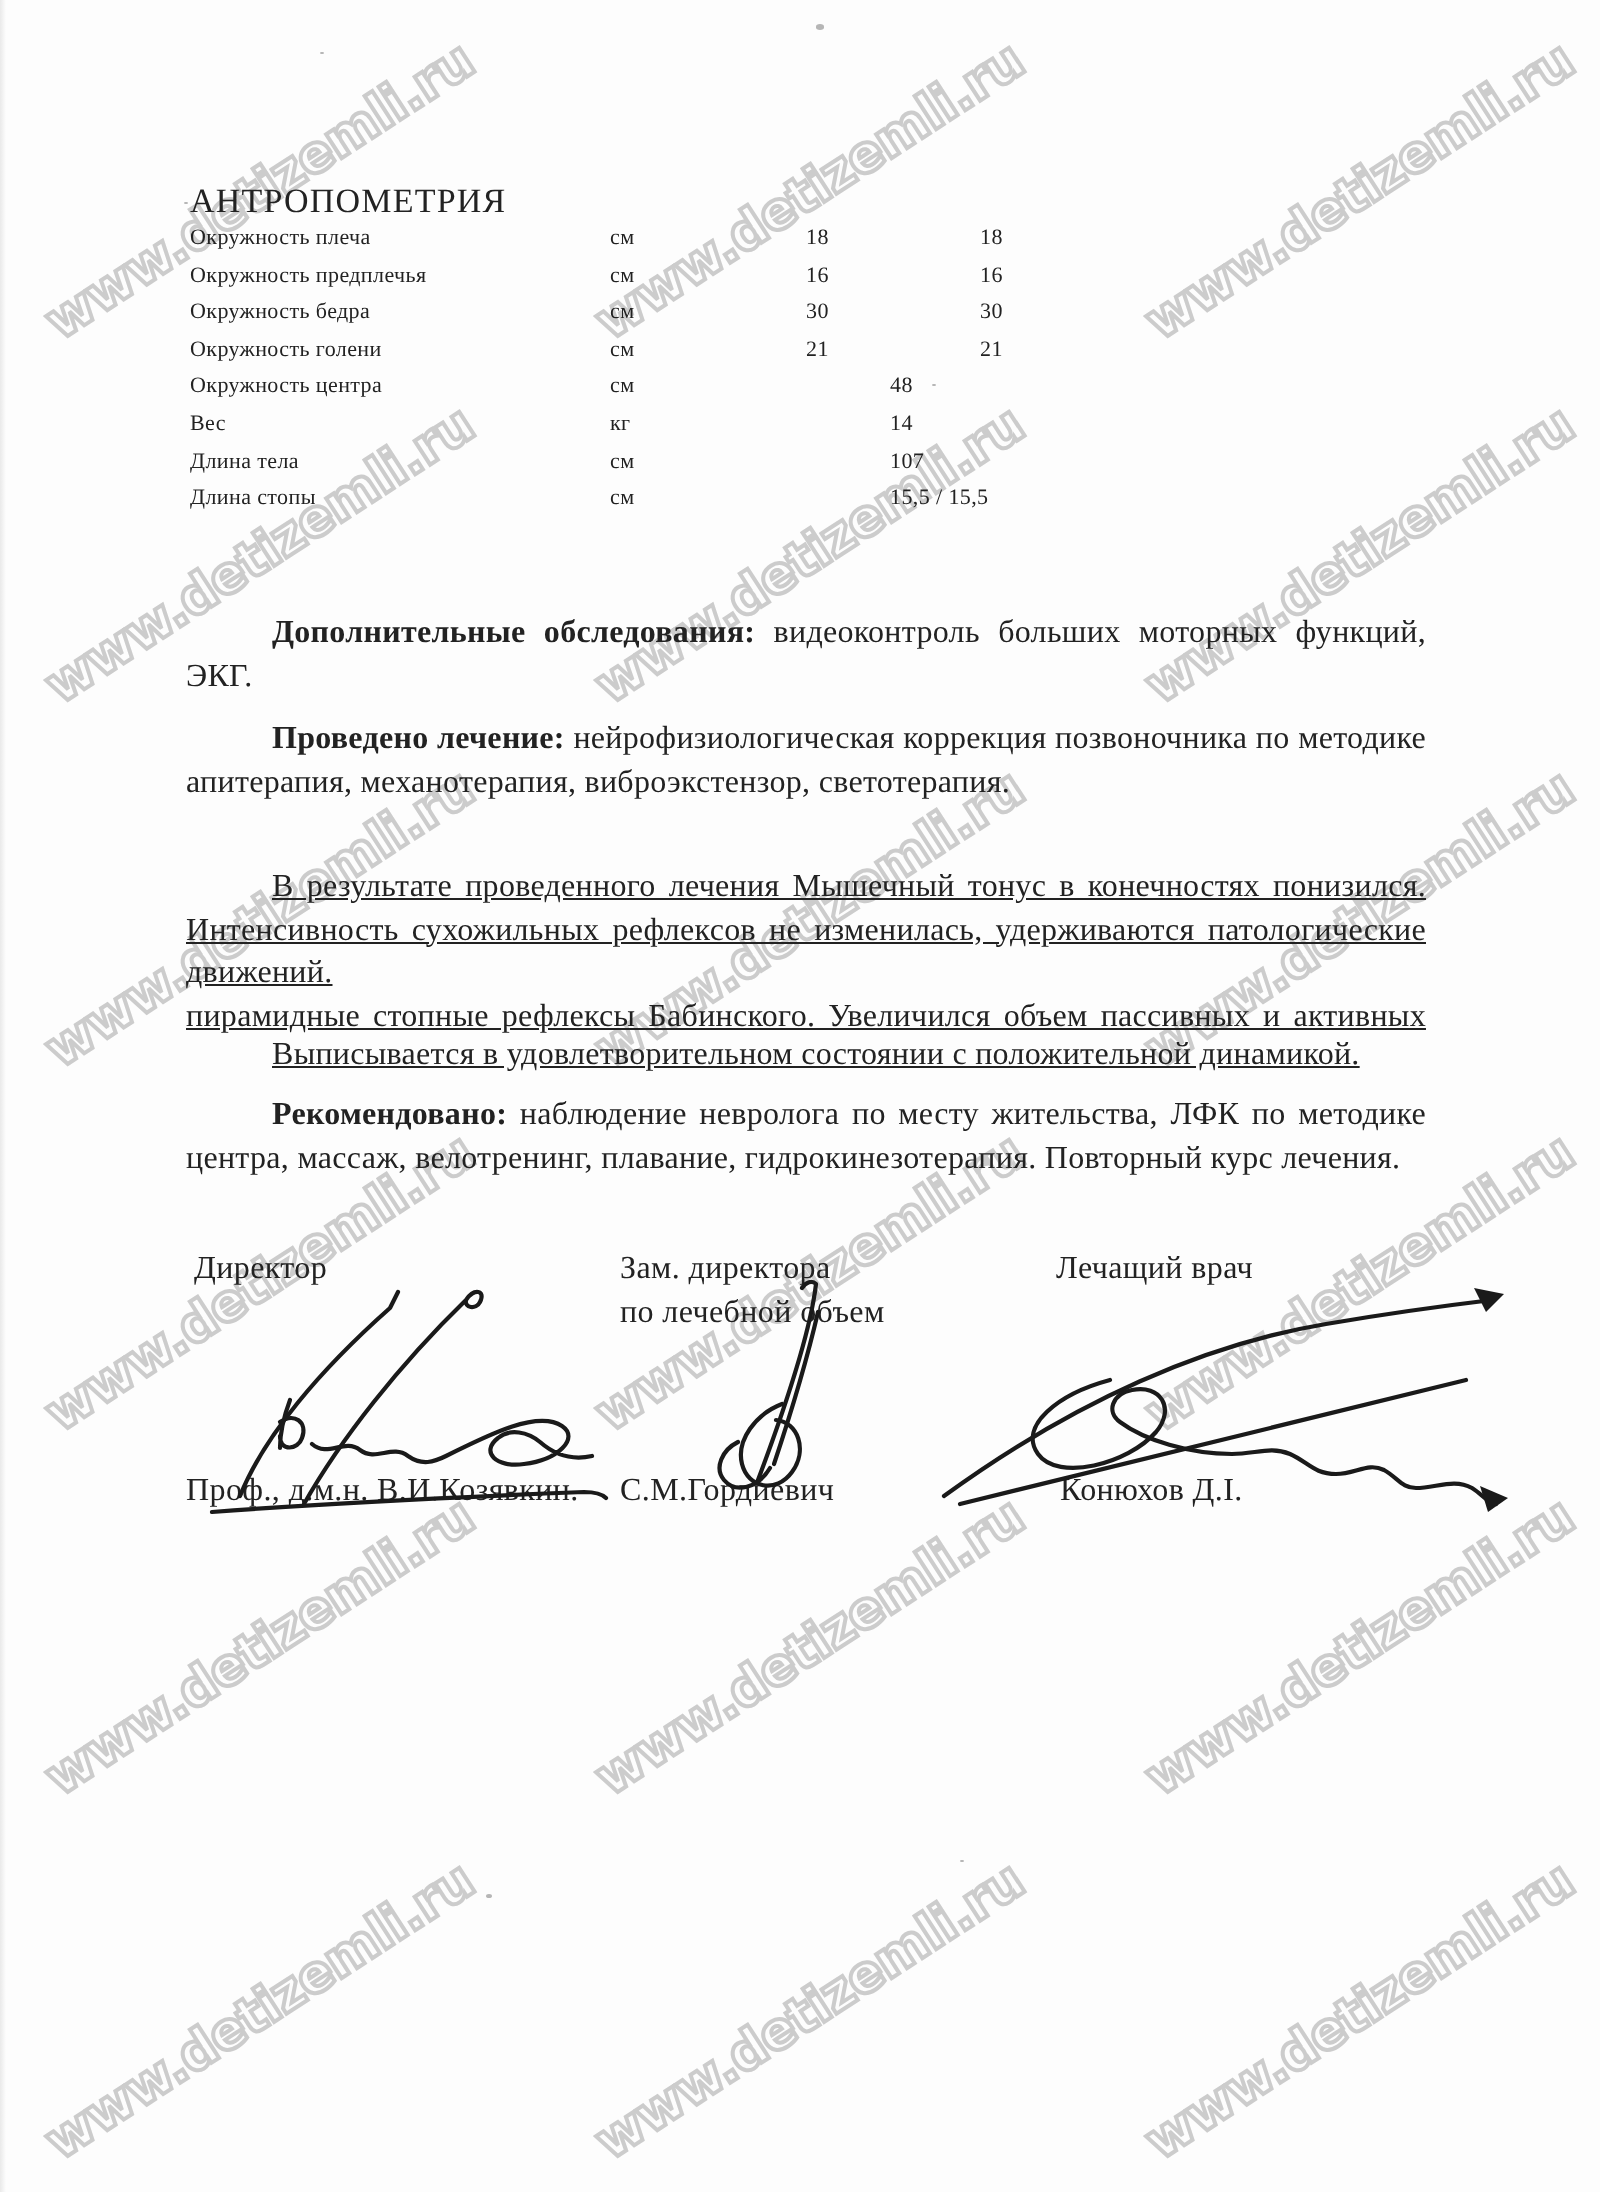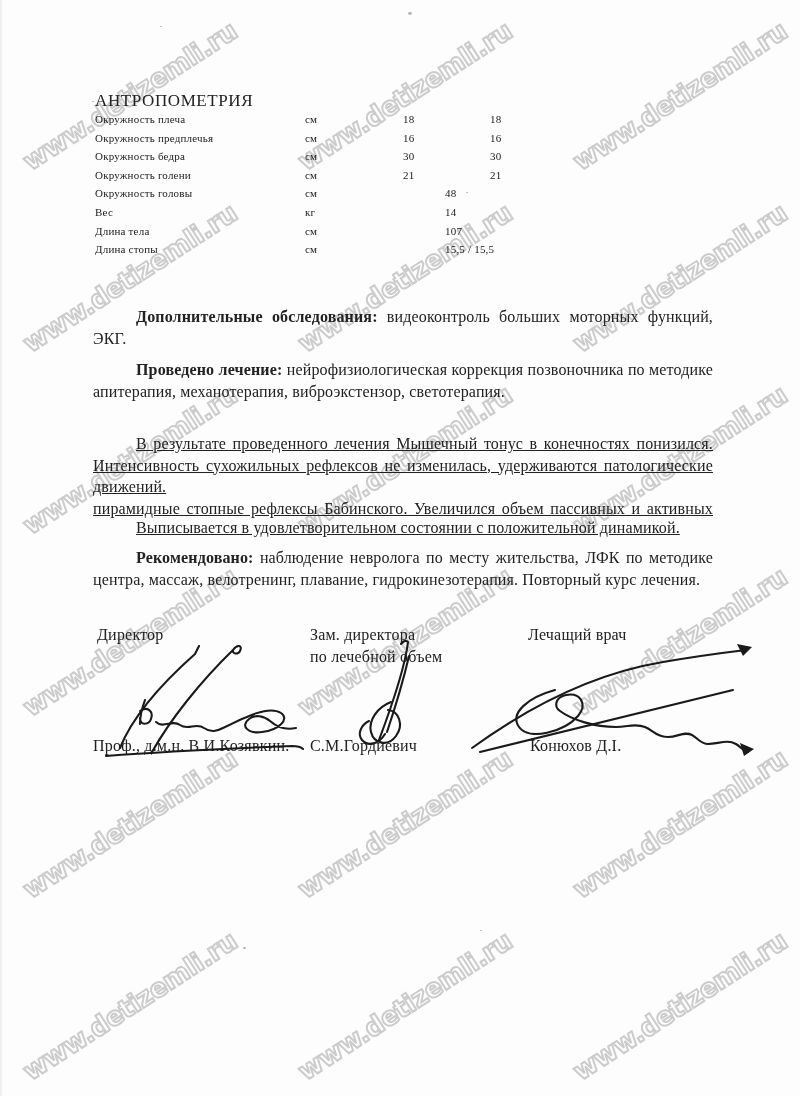--- a/index.html
+++ b/index.html
@@ -101,21 +101,21 @@
           <span class="v1">30</span>
           <span class="v2">30</span>
         </div>
         <div class="arow">
           <span class="lab">Окружность голени</span>
           <span class="unit">см</span>
           <span class="v1">21</span>
           <span class="v2">21</span>
         </div>
         <div class="arow">
-          <span class="lab">Окружность головы</span>
+          <span class="lab">Окружность центра</span>
           <span class="unit">см</span>
           <span class="vc">48</span>
         </div>
         <div class="arow">
           <span class="lab">Вес</span>
           <span class="unit">кг</span>
           <span class="vc">14</span>
         </div>
         <div class="arow">
           <span class="lab">Длина тела</span>

